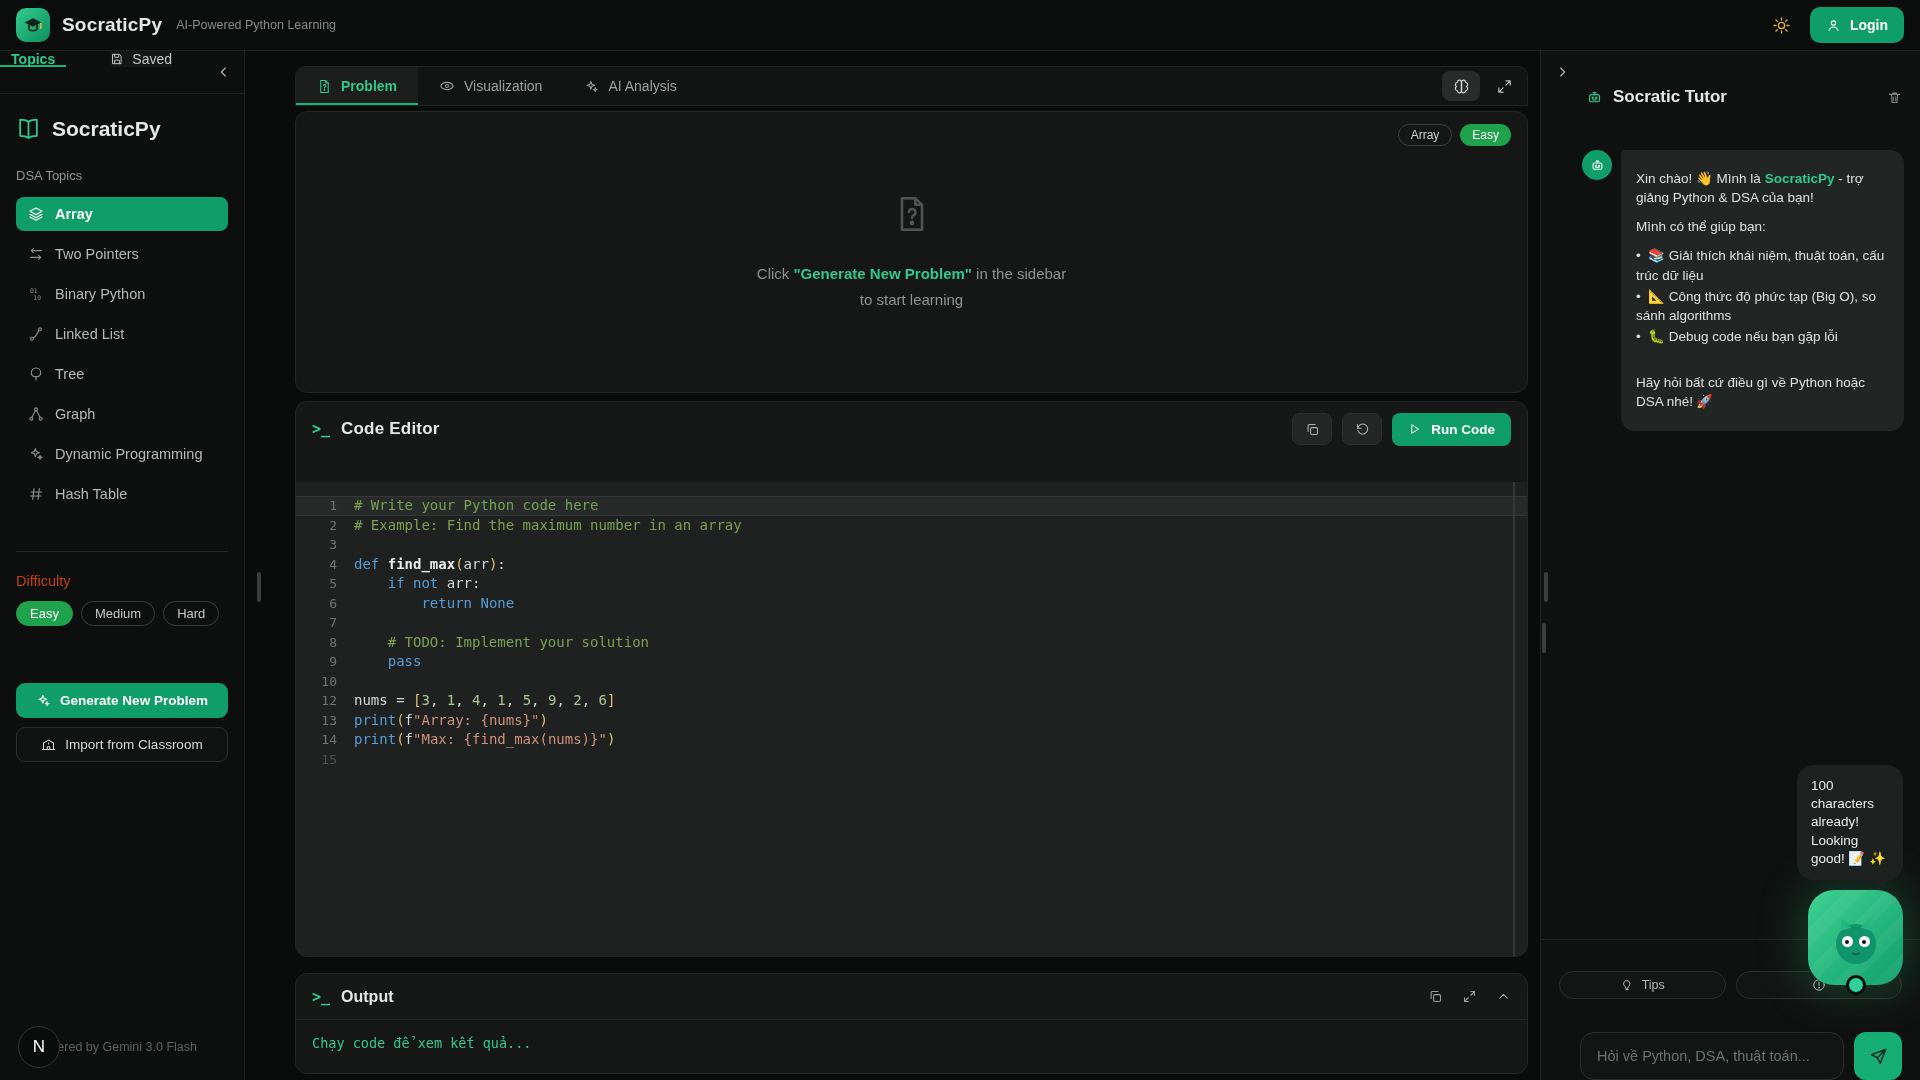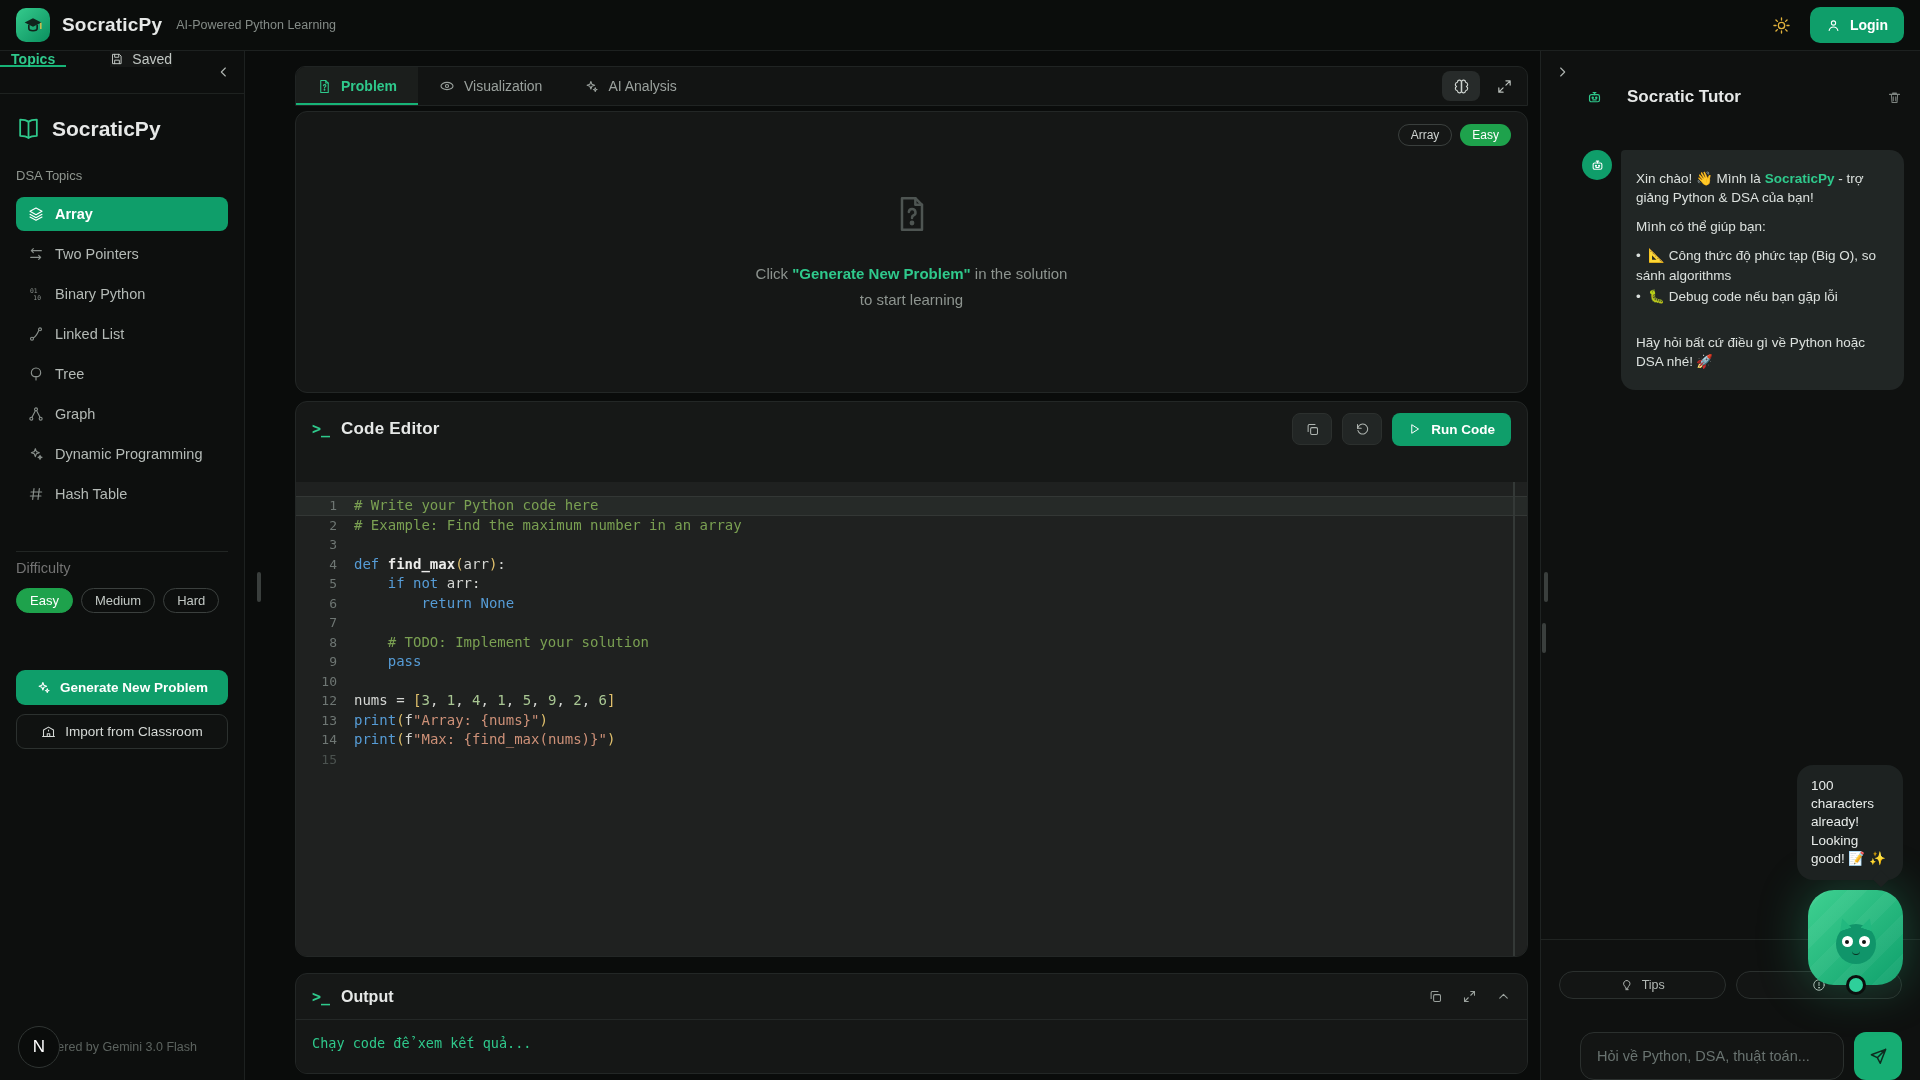--- a/index.html
+++ b/index.html
@@ -43,21 +43,21 @@
   .brand-row .ic { width:25px; height:25px; color:#2fc98c; }
   .brand-name { font-size:21px; font-weight:800; }
   .section-label { margin-top:27px; font-size:13px; color:#8f968f; }
   .topic-list { margin-top:14px; display:flex; flex-direction:column; gap:6px; }
   .topic { height:34px; border-radius:8px; display:flex; align-items:center; gap:11px;
            padding:0 12px; font-size:14.5px; color:#b4bab6; cursor:pointer; }
   .topic .ic { color:#8a918d; }
   .topic.active { background:#0f9e6a; color:#fff; font-weight:600; }
   .topic.active .ic { color:#fff; }
   .side-divider { margin-top:40px; border-top:1px solid #222624; }
-  .difficulty-label { margin-top:8px; font-size:14.5px; color:#737373; }
+  .difficulty-label { margin-top:21px; font-size:14.5px; color:#c2410c; }
   .diff-row { margin-top:12px; display:flex; gap:8px; }
   .diff-pill { height:25px; padding:0 13px; border-radius:13px; font-size:13px;
                display:flex; align-items:center; color:#c2c8c4; border:1px solid #3b403e;
                background:transparent; cursor:pointer; }
   .diff-pill.active { background:#1ea24c; border-color:#1ea24c; color:#fff; }
   .gen-btn { margin-top:57px; height:35px; border-radius:9px; background:#0f9e6a; color:#fff;
              font-size:13.5px; font-weight:600; display:flex; align-items:center; justify-content:center;
              gap:9px; cursor:pointer; }
   .import-btn { margin-top:9px; height:35px; border-radius:9px; background:#101211; color:#d6dad7;
              font-size:13.5px; border:1px solid #2c312f; display:flex; align-items:center;
@@ -117,21 +117,21 @@
   .ghost-icons { margin-left:auto; display:flex; align-items:center; gap:19px; color:#9aa19d; }
   .ghost-icons .ic { cursor:pointer; }
   .output-body { flex:1; border-top:1px solid #242827; background:#151716; padding:15px 16px;
                  font-family:"DejaVu Sans Mono", monospace; font-size:13.5px; color:#2fc98c; }
 
   
   .chat { width:380px; flex:none; background:#0f1110; border-left:1px solid #1f2322;
           position:relative; display:flex; flex-direction:column; }
   .chat-collapse { position:absolute; left:8px; top:8px; width:26px; height:26px; border-radius:6px;
                    display:grid; place-items:center; color:#aeb4b0; cursor:pointer; }
-  .chat-header { padding:36px 18px 0 45px; display:flex; align-items:center; gap:24px; }
+  .chat-header { padding:36px 18px 0 45px; display:flex; align-items:center; gap:10px; }
   .chat-header .robot { color:#2fc98c; }
   .chat-title { font-size:17px; font-weight:800; }
   .trash-btn { margin-left:auto; color:#7d8480; cursor:pointer; }
   .chat-msgs { flex:1; padding:43px 16px 0 41px; overflow:hidden; }
   .msg { display:flex; gap:9px; align-items:flex-start; }
   .avatar { width:30px; height:30px; border-radius:50%; background:#0f9e6a; flex:none;
             display:grid; place-items:center; color:#fff; }
   .bubble { background:#212625; border-radius:4px 14px 14px 14px; padding:19px 15px;
             font-size:13.5px; line-height:1.42; color:#dbe0dd; max-width:288px; }
   .bubble p { margin-bottom:10px; }
@@ -397,21 +397,21 @@
         <div class="empty-icon">
           <svg class="ic" viewBox="0 0 24 24">
             <path d="M6 2.5h8l4 4v15H6z"></path>
               <path d="M14 2.5v4h4"></path>
             <path d="M10.1 10.8a2 2 0 1 1 2.7 2.1c-.7.3-.8.8-.8 1.5"></path>
               <circle cx="12" cy="17.4" r=".7" fill="currentColor"></circle>
           </svg>
         </div>
         <div class="empty-text">
           <div>
-            <span>Click </span><span class="hl">"Generate New Problem"</span><span> in the solution</span>
+            <span>Click </span><span class="hl">"Generate New Problem"</span><span> in the sidebar</span>
           </div>
           <div>to start learning</div>
         </div>
       </section>
 
       <section class="editor-panel">
         <div class="panel-head">
           <span class="prompt">&gt;_</span>
           <span class="panel-title">Code Editor</span>
           <div class="head-actions">
@@ -553,20 +553,21 @@
                 <path d="M12 8V5M10 5h4"></path>
               <circle cx="9.5" cy="12.5" r=".9" fill="currentColor"></circle>
                 <circle cx="14.5" cy="12.5" r=".9" fill="currentColor"></circle>
               <path d="M9.5 15.3h5"></path>
             </svg>
           </div>
           <div class="bubble">
             <p><span>Xin chào! 👋 Mình là </span><span class="brand-green">SocraticPy</span><span> - trợ giảng Python &amp; DSA của bạn!</span></p>
             <p>Mình có thể giúp bạn:</p>
             <div class="bullets">
+              <div><span>•</span>&nbsp; <span>📚 Giải thích khái niệm, thuật toán, cấu trúc dữ liệu</span></div>
               <div><span>•</span>&nbsp; <span>📐 Công thức độ phức tạp (Big O), so sánh algorithms</span></div>
               <div><span>•</span>&nbsp; <span>🐛 Debug code nếu bạn gặp lỗi</span></div>
             </div>
             <p class="outro" style="margin-top:27px">Hãy hỏi bất cứ điều gì về Python hoặc DSA nhé! 🚀</p>
           </div>
         </div>
       </div>
 
       <div class="chat-tooltip">100 characters already! Looking good! 📝 ✨</div>
 

